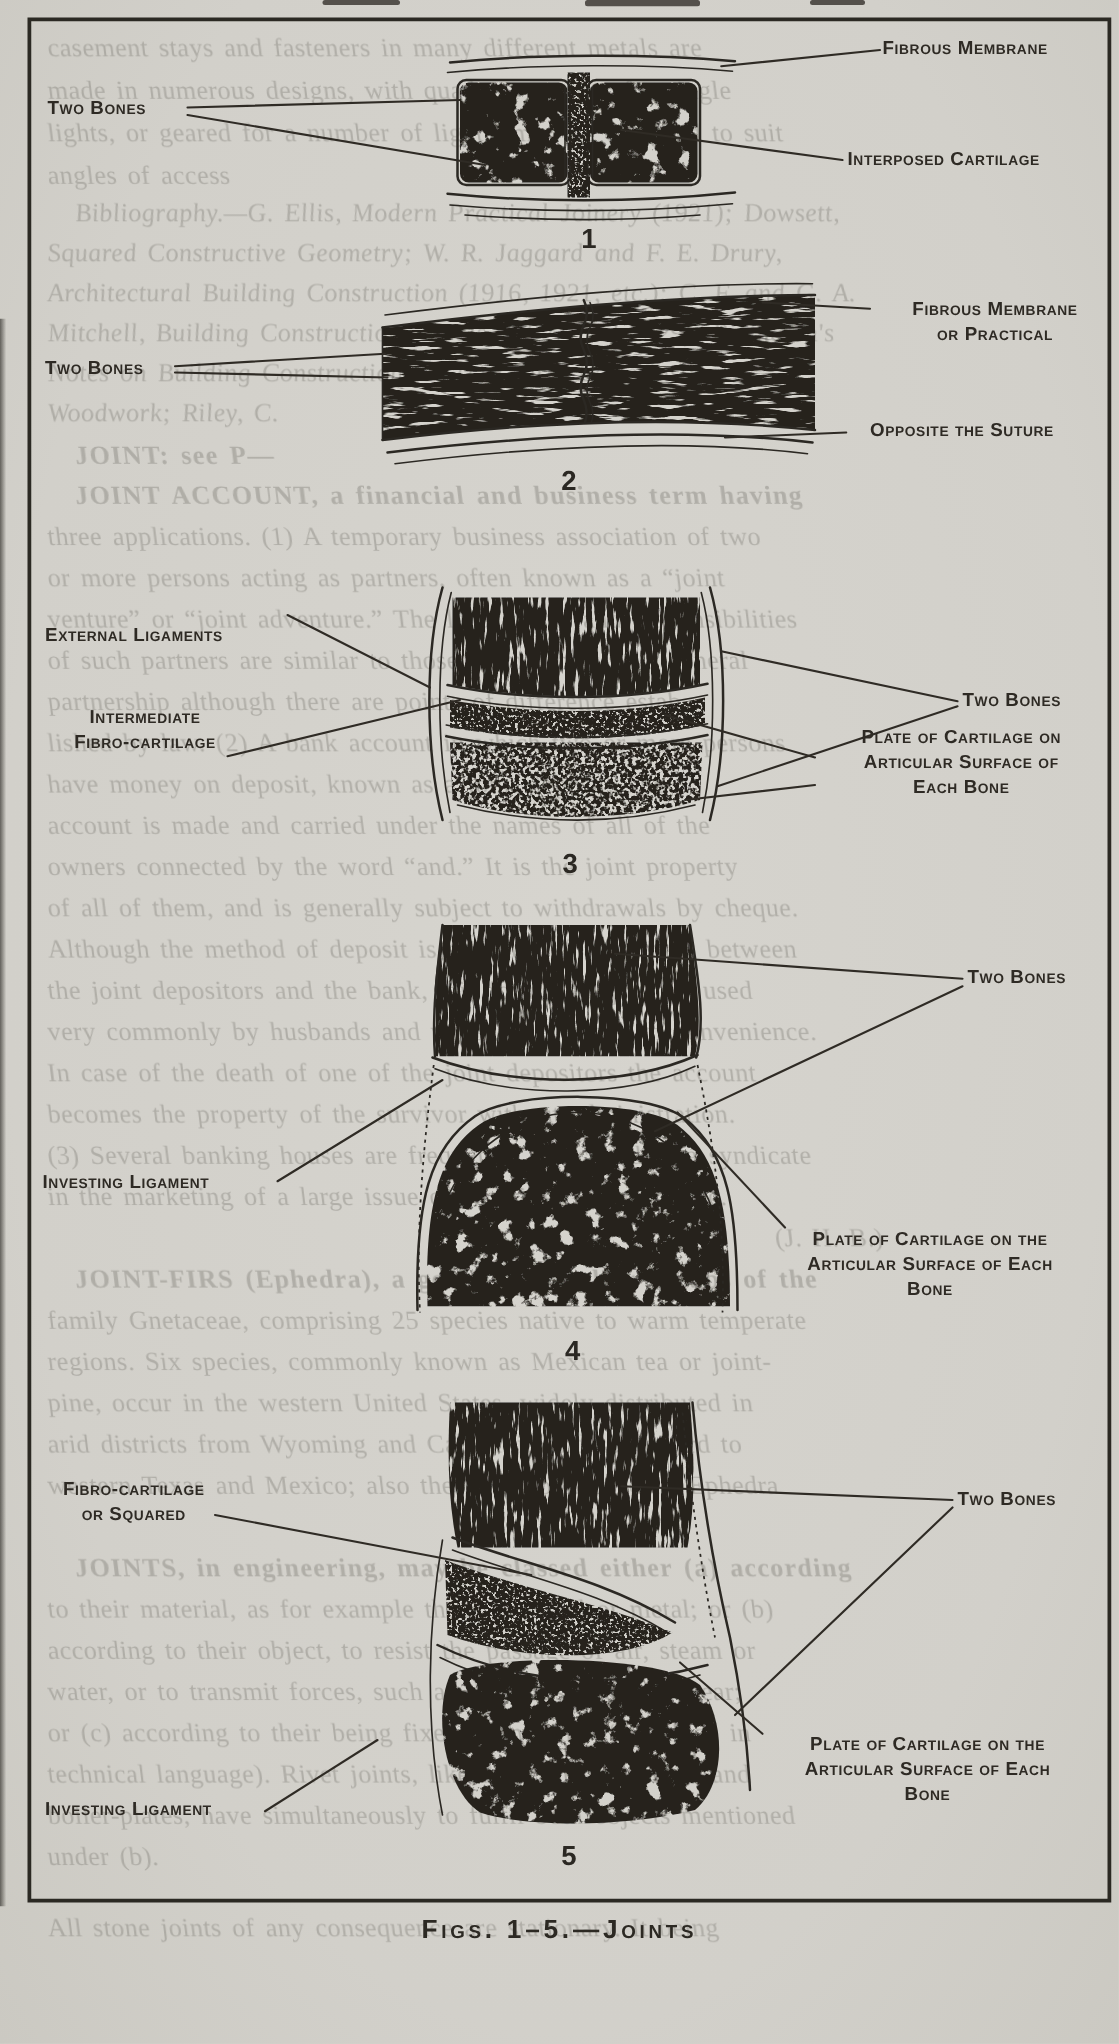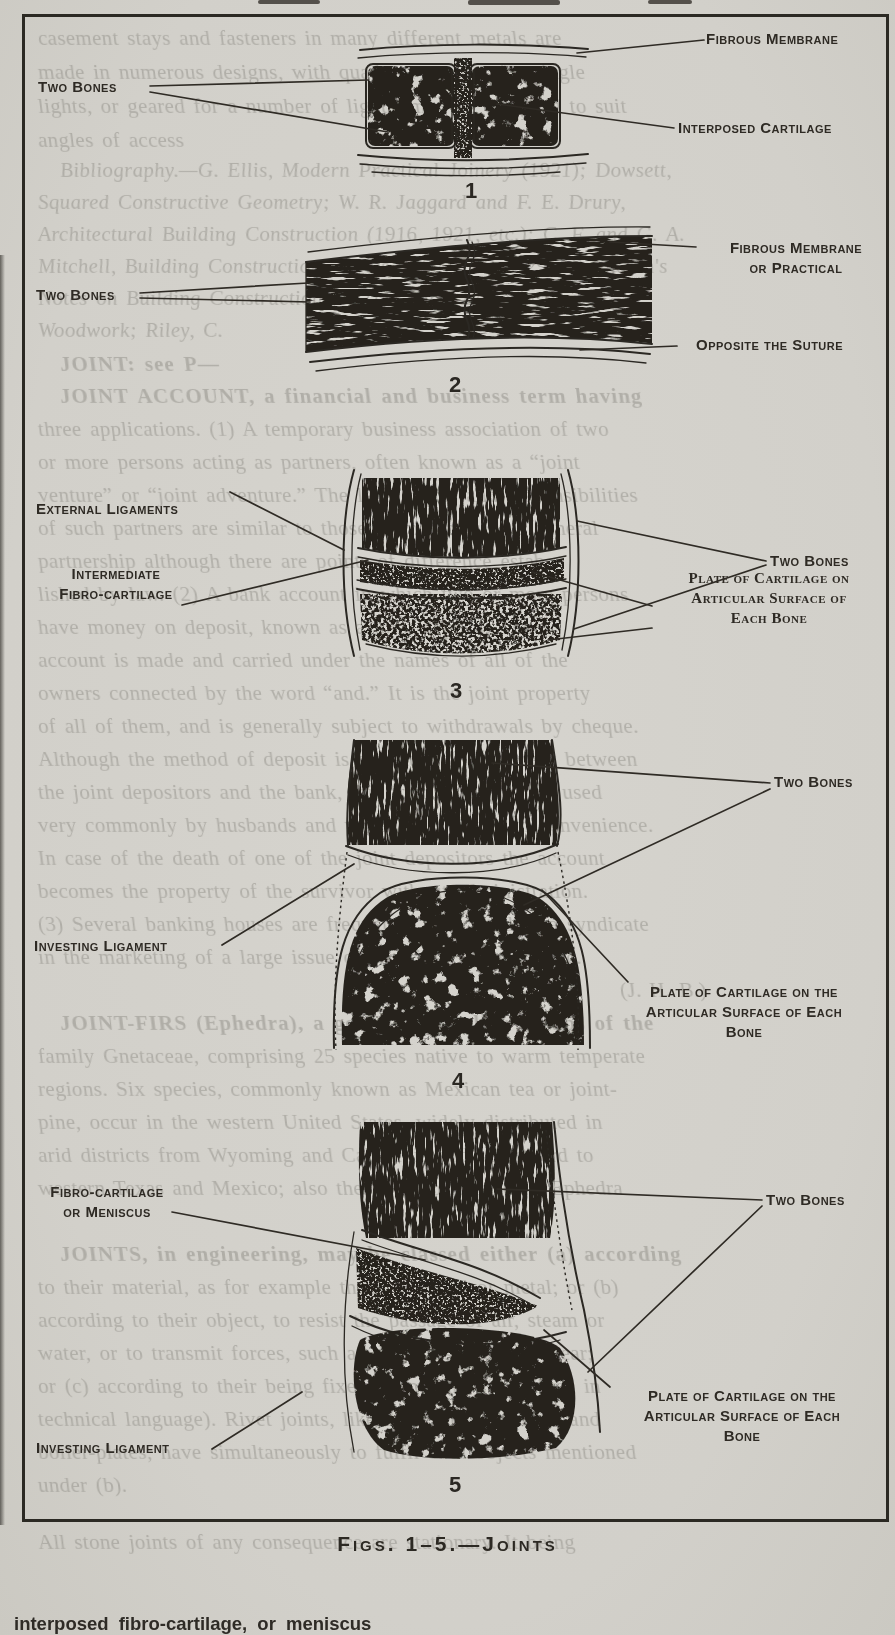--- a/index.html
+++ b/index.html
@@ -274,54 +274,53 @@
       <div class="fig-label" style="left: 36px; top: 499px; width: 196px;">
         <div class="lbl-line">External Ligaments</div>
       </div>
       <div class="fig-label" style="left: 770px; top: 551px; width: 112px;">
         <div class="lbl-line">Two Bones</div>
       </div>
       <div class="fig-label center" style="left: 36px; top: 564px; width: 160px;">
         <div class="lbl-line">Intermediate</div>
         <div class="lbl-line">Fibro-cartilage</div>
       </div>
-      <div class="fig-label center" style="left: 655px; top: 568px; width: 228px; font-family: Liberation Serif, serif;">
+      <div class="fig-label center" style="left: 655px; top: 580px; width: 228px;">
         <div class="lbl-line">Plate of Cartilage on</div>
         <div class="lbl-line">Articular Surface of</div>
         <div class="lbl-line">Each Bone</div>
       </div>
       <div class="fig-label" style="left: 774px; top: 772px; width: 110px;">
         <div class="lbl-line">Two Bones</div>
       </div>
       <div class="fig-label" style="left: 34px; top: 936px; width: 190px;">
         <div class="lbl-line">Investing Ligament</div>
       </div>
       <div class="fig-label center" style="left: 606px; top: 982px; width: 276px;">
         <div class="lbl-line">Plate of Cartilage on the</div>
         <div class="lbl-line">Articular Surface of Each</div>
         <div class="lbl-line">Bone</div>
       </div>
       <div class="fig-label center" style="left: 30px; top: 1182px; width: 154px;">
         <div class="lbl-line">Fibro-cartilage</div>
-        <div class="lbl-line">or Meniscus</div>
+        <div class="lbl-line">or Squared</div>
       </div>
       <div class="fig-label" style="left: 766px; top: 1190px; width: 112px;">
         <div class="lbl-line">Two Bones</div>
       </div>
       <div class="fig-label" style="left: 36px; top: 1438px; width: 190px;">
         <div class="lbl-line">Investing Ligament</div>
       </div>
       <div class="fig-label center" style="left: 604px; top: 1386px; width: 276px;">
         <div class="lbl-line">Plate of Cartilage on the</div>
         <div class="lbl-line">Articular Surface of Each</div>
         <div class="lbl-line">Bone</div>
       </div>
       <div class="fig-number" style="left: 465px; top: 178px;">1</div>
       <div class="fig-number" style="left: 449px; top: 372px;">2</div>
       <div class="fig-number" style="left: 450px; top: 678px;">3</div>
       <div class="fig-number" style="left: 452px; top: 1068px;">4</div>
       <div class="fig-number" style="left: 449px; top: 1472px;">5</div>
     </div>
 
   <div class="figs-title">Figs. 1–5.—Joints</div>
-  <div class="cap-line" style="top:1612px">interposed fibro-cartilage, or meniscus</div>
 
 </div>
 
 </body></html>

